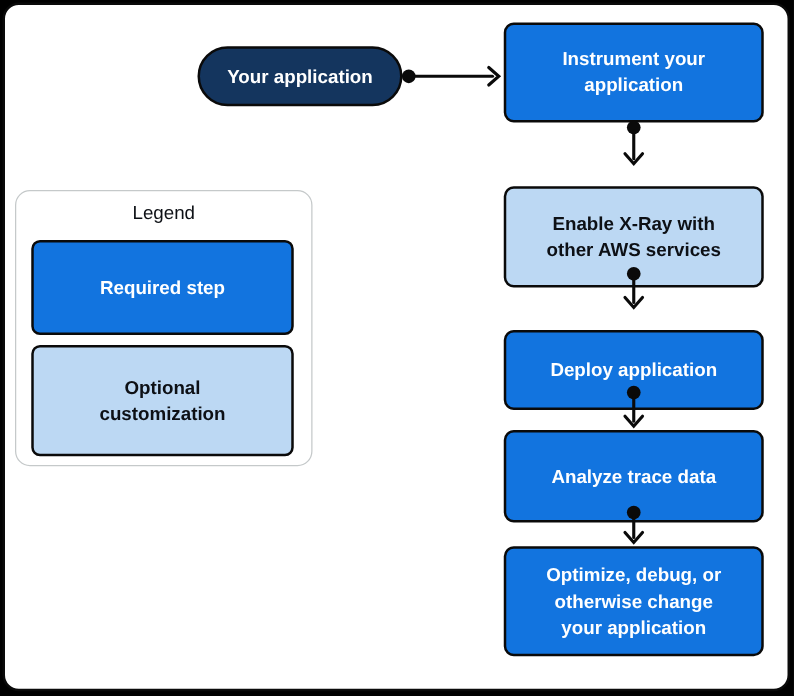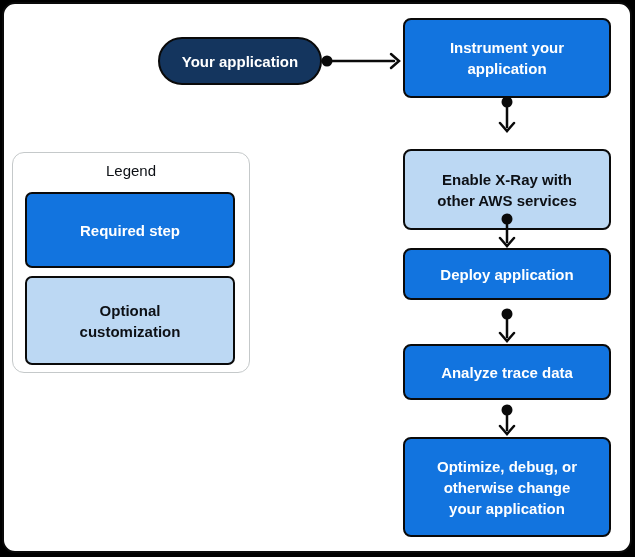--- a/index.html
+++ b/index.html
@@ -47,23 +47,23 @@
   .step {
     left: 403px;
     width: 208px;
     border-radius: 8px;
     padding: 0 18px;
   }
   .required { background: var(--blue, #1274df); color: #ffffff; }
   .optional { background: var(--light_blue, #bcd8f3); color: var(--ink, #0d1015); }
   #step-0 { top: 18px;  height: 80px; }
   #step-1 { top: 133px; height: 81px; margin-top: 16px; }
-  #step-2 { top: 248px; height: 52px; }
-  #step-3 { top: 344px; height: 56px; }
-  #step-4 { top: 437px; height: 100px; }
+  #step-2 { top: 264px; height: 64px; }
+  #step-3 { top: 344px; height: 74px; }
+  #step-4 { top: 437px; height: 88px; }
   .legend-panel {
     position: absolute;
     left: 12px; top: 152px;
     width: 238px; height: 221px;
     box-sizing: border-box;
     background: #ffffff;
     border: 1.5px solid var(--legend_border, #c5c9ca);
     border-radius: 12px;
   }
   .legend-title {

